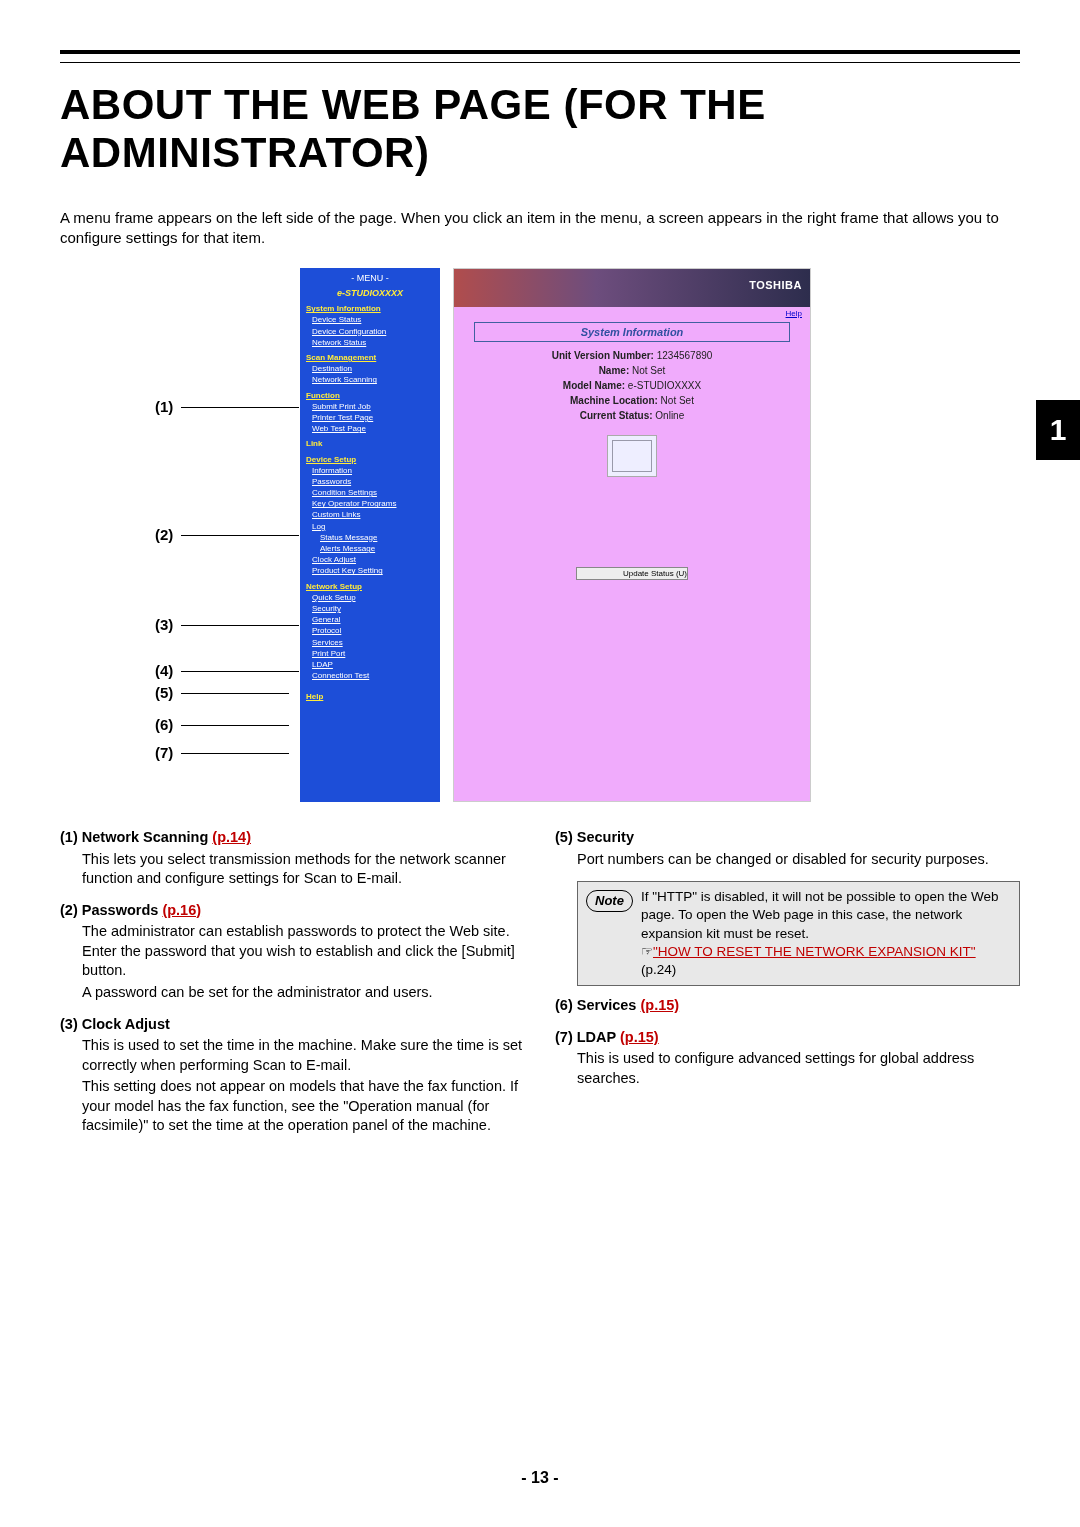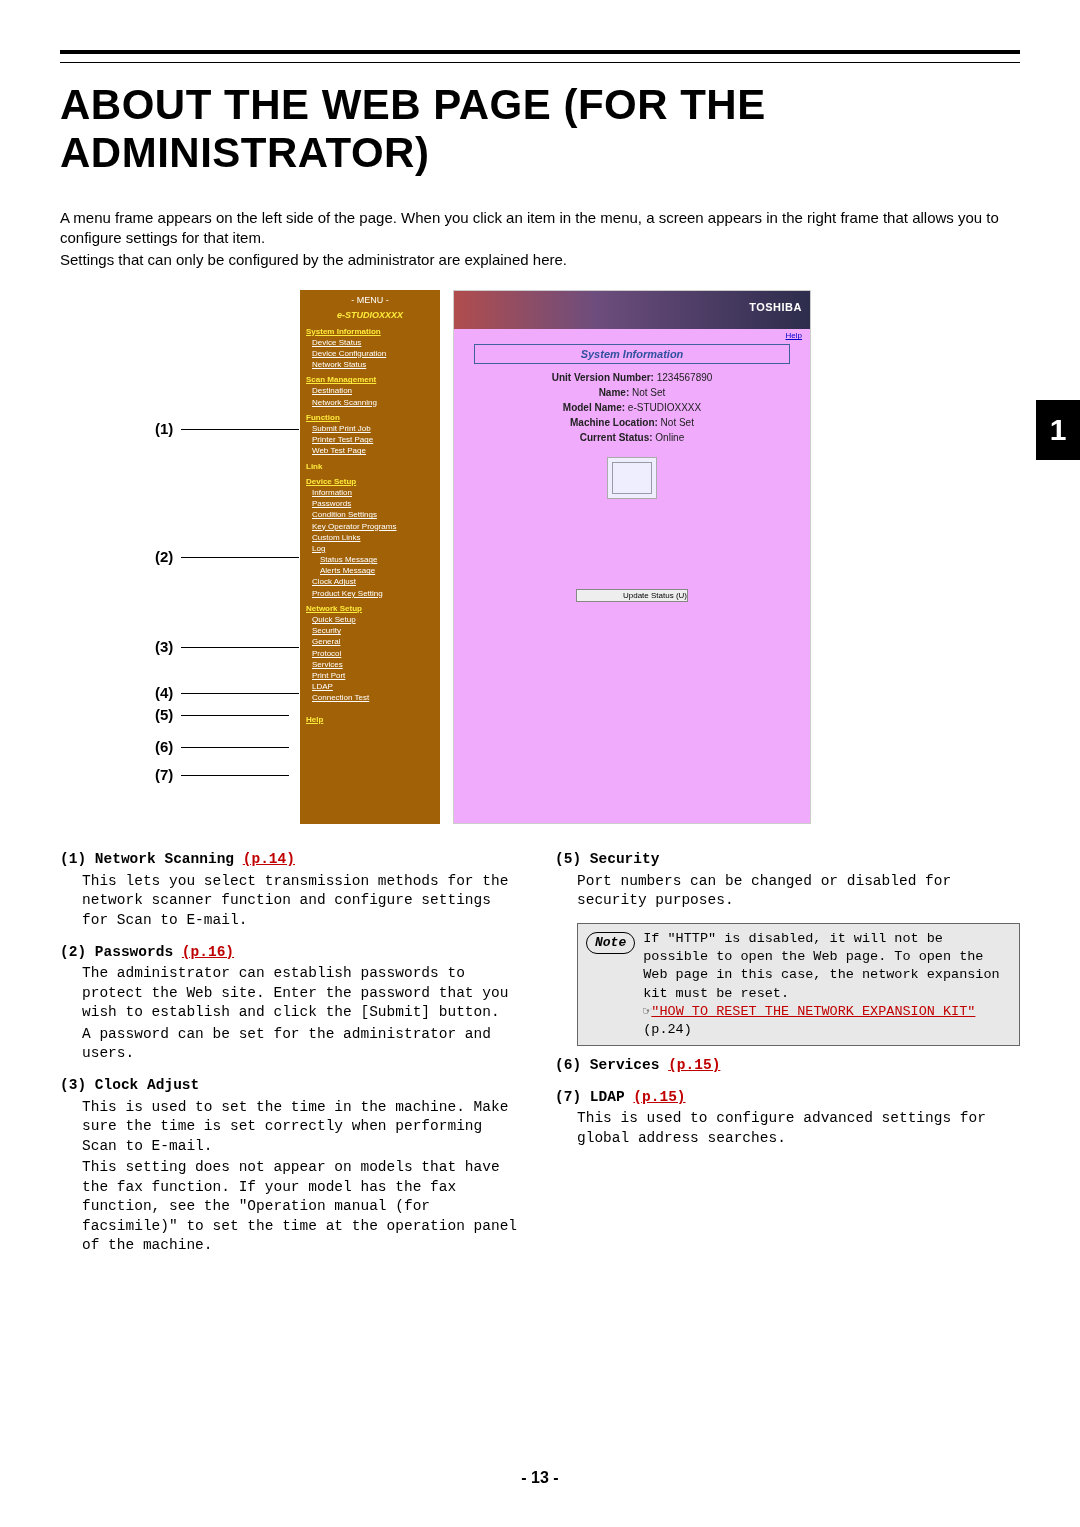--- a/index.html
+++ b/index.html
@@ -62,21 +62,21 @@
     height: 1px;
     background: #000;
     top: 9px;
   }
   .menu-panel {
     position: absolute;
     left: 240px;
     top: 0;
     width: 140px;
     height: 534px;
-    background: #a16207;
+    background: #1d4ed8;
     color: #fff;
     font-size: 8px;
     padding: 4px 6px;
     box-sizing: border-box;
     line-height: 1.4;
   }
   .menu-panel .menu-title {
     text-align: center;
     font-size: 9px;
     margin-bottom: 2px;
@@ -194,21 +194,20 @@
     line-height: 60px;
   }
   .columns {
     display: flex;
     gap: 30px;
     font-size: 14.5px;
     line-height: 1.35;
   }
   .col {
     flex: 1;
-    font-family: Liberation Mono, monospace;
   }
   .entry {
     margin-bottom: 12px;
   }
   .entry .head {
     font-weight: bold;
     display: inline;
   }
   .entry .pref {
     color: #c00000;
@@ -260,21 +259,20 @@
 <body>
 
 <div class="page">
   <div class="rule"></div>
   <div class="rule-thin"></div>
 
   <h1 class="title">ABOUT THE WEB PAGE (FOR THE ADMINISTRATOR)</h1>
 
   <div class="intro">
     <p>A menu frame appears on the left side of the page. When you click an item in the menu, a screen appears in the right frame that allows you to configure settings for that item.</p>
-    <p>Settings that can only be configured by the administrator are explained here.</p>
   </div>
 
   <div class="chapter-tab">1</div>
 
   <div class="figure-area">
     <div class="callouts">
       <div class="callout" style="top:130px"><span>(1)</span><span class="line" style="left:26px;width:118px"></span></div>
       <div class="callout" style="top:258px"><span>(2)</span><span class="line" style="left:26px;width:118px"></span></div>
       <div class="callout" style="top:348px"><span>(3)</span><span class="line" style="left:26px;width:118px"></span></div>
       <div class="callout" style="top:394px"><span>(4)</span><span class="line" style="left:26px;width:118px"></span></div>

